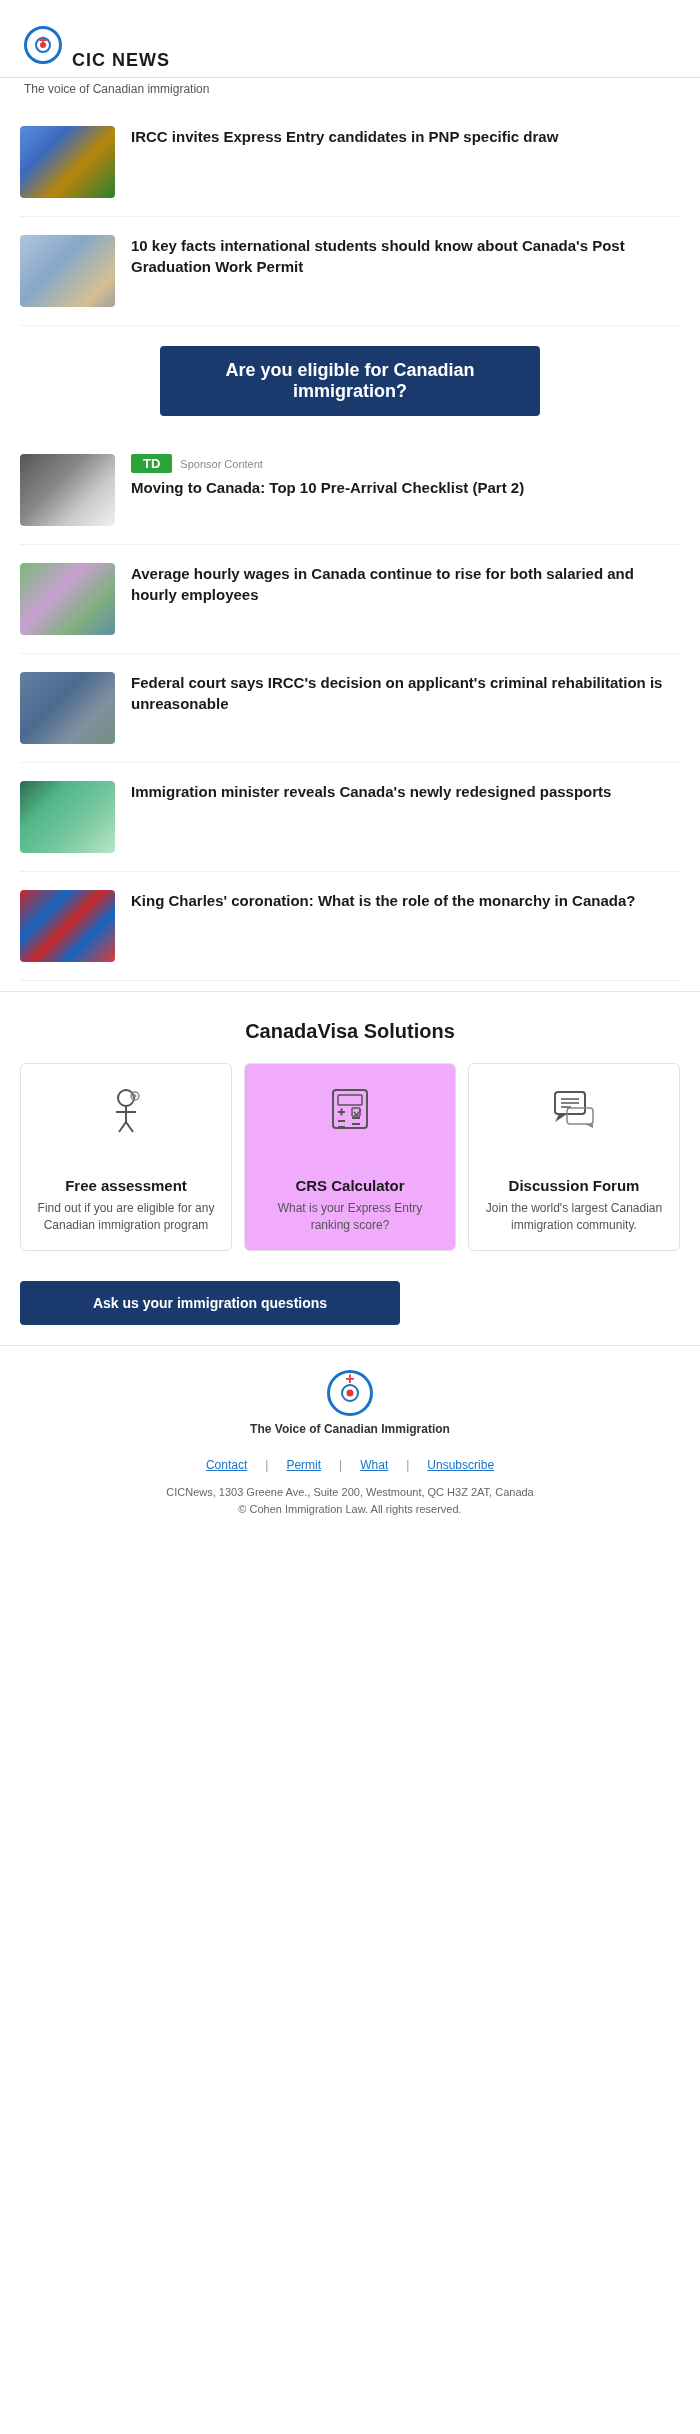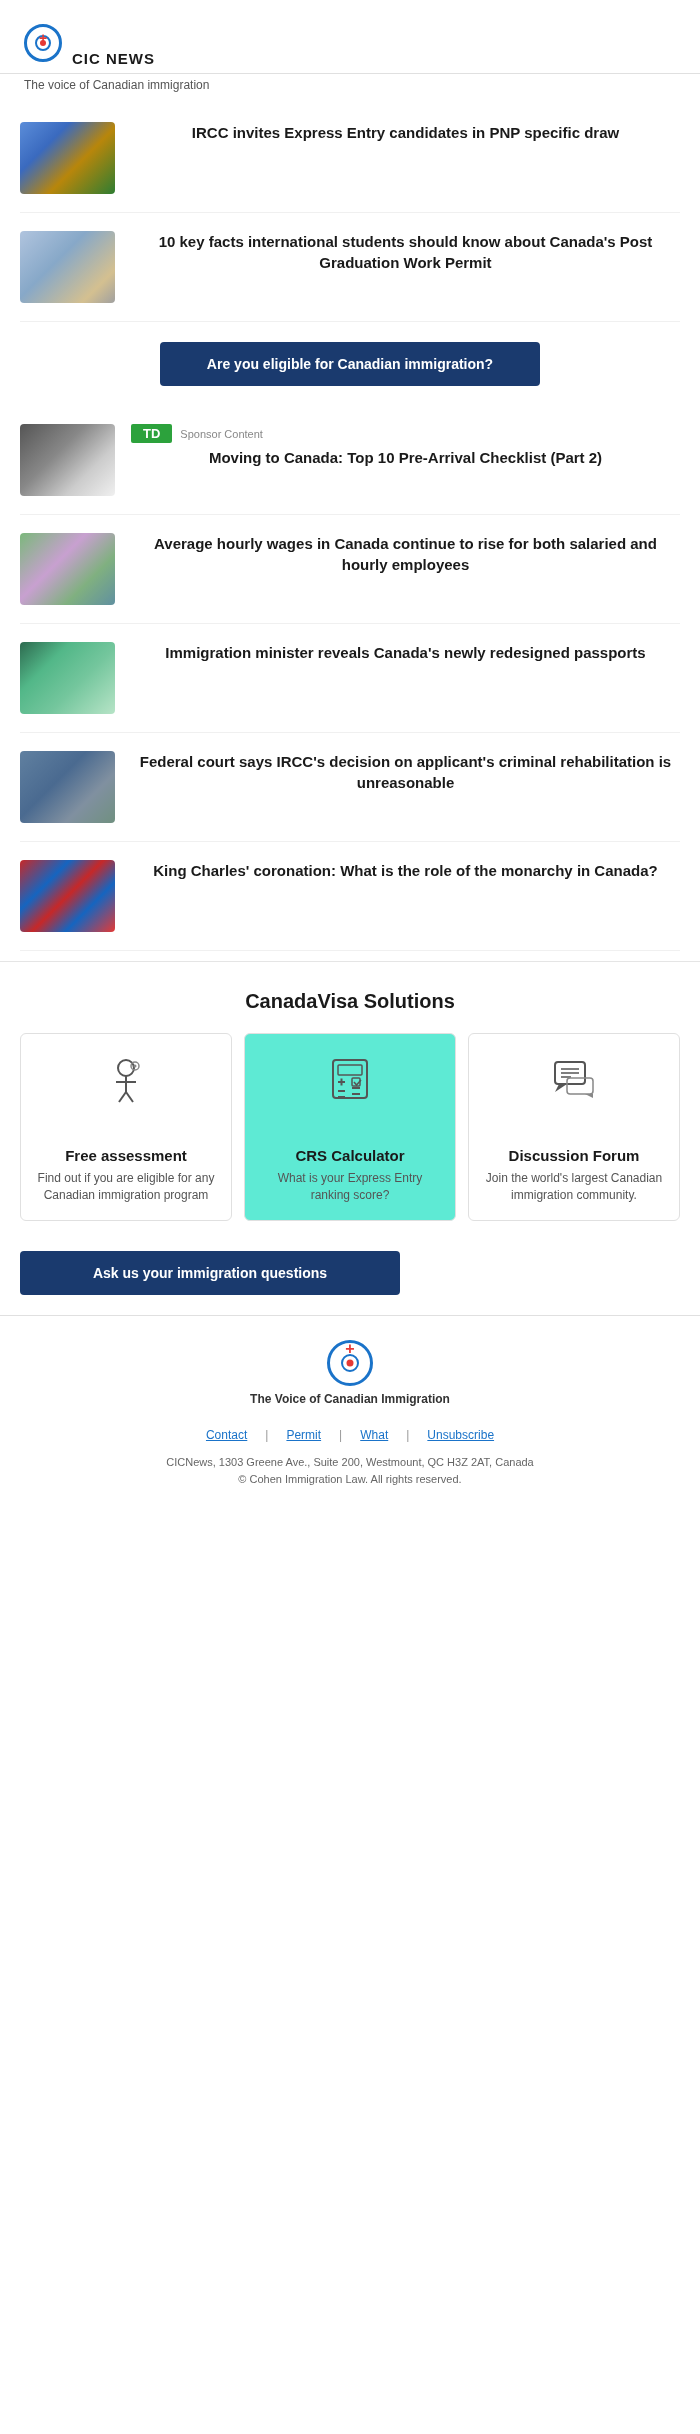--- a/index.html
+++ b/index.html
@@ -44,21 +44,21 @@
     .logo-plus {
       position: absolute;
       top: -6px; left: 50%;
       transform: translateX(-50%);
       color: #e53935;
       font-size: 14px;
       font-weight: bold;
       line-height: 1;
     }
     .logo-text {
-      font-size: 15px;
+      font-size: 18px;
       font-weight: 900;
       color: #1a1a1a;
       letter-spacing: 1px;
       text-transform: uppercase;
       margin-top: 32px;
     }
     .tagline {
       font-size: 12px;
       color: #555;
       padding: 4px 24px 12px 24px;
@@ -84,21 +84,20 @@
       background: #ccc;
     }
     .article-title {
       font-size: 15px;
       font-weight: 700;
       color: #1a1a1a;
       line-height: 1.4;
     }
     .article-content {
       flex: 1;
-      text-align: center;
     }
     .sponsor-label {
       display: flex;
       align-items: center;
       gap: 8px;
       margin-bottom: 4px;
     }
     .td-logo {
       background: #2ca23c;
       color: #fff;
@@ -116,21 +115,21 @@
     .cta-container {
       display: flex;
       justify-content: center;
       padding: 20px 20px;
     }
     .cta-btn {
       background: #1a3a6e;
       color: #fff;
       border: none;
       padding: 14px 32px;
-      font-size: 14px;
+      font-size: 18px;
       font-weight: 600;
       border-radius: 4px;
       cursor: pointer;
       width: 100%;
       max-width: 380px;
     }
 
     
     .solutions-section {
       background: #fff;
@@ -152,21 +151,21 @@
     }
     .solution-card {
       flex: 1;
       border: 1px solid #e0e0e0;
       border-radius: 6px;
       padding: 20px 12px 16px 12px;
       text-align: center;
       background: #fff;
     }
     .solution-card.highlight {
-      background: #5eead4;
+      background: #f0abfc;
     }
     .solution-name {
       font-size: 15px;
       font-weight: 700;
       margin-bottom: 6px;
       color: #1a1a1a;
       margin-top: 43px;
     }
     .solution-desc {
       font-size: 12px;
@@ -346,30 +345,30 @@
   </div>
 
   <div class="article-item">
     <div class="article-img img-flowers"></div>
     <div class="article-content">
       <div class="article-title">Average hourly wages in Canada continue to rise for both salaried and hourly employees</div>
     </div>
   </div>
 
   <div class="article-item">
+    <div class="article-img img-castle"></div>
+    <div class="article-content">
+      <div class="article-title">Federal court says IRCC's decision on applicant's criminal rehabilitation is unreasonable</div>
+    </div>
+  </div>
+
+  <div class="article-item">
     <div class="article-img img-waterfall"></div>
     <div class="article-content">
       <div class="article-title">Immigration minister reveals Canada's newly redesigned passports</div>
-    </div>
-  </div>
-
-  <div class="article-item">
-    <div class="article-img img-castle"></div>
-    <div class="article-content">
-      <div class="article-title">Federal court says IRCC's decision on applicant's criminal rehabilitation is unreasonable</div>
     </div>
   </div>
 
 
   <div class="article-item">
     <div class="article-img img-flags"></div>
     <div class="article-content">
       <div class="article-title">King Charles' coronation: What is the role of the monarchy in Canada?</div>
     </div>
   </div>

